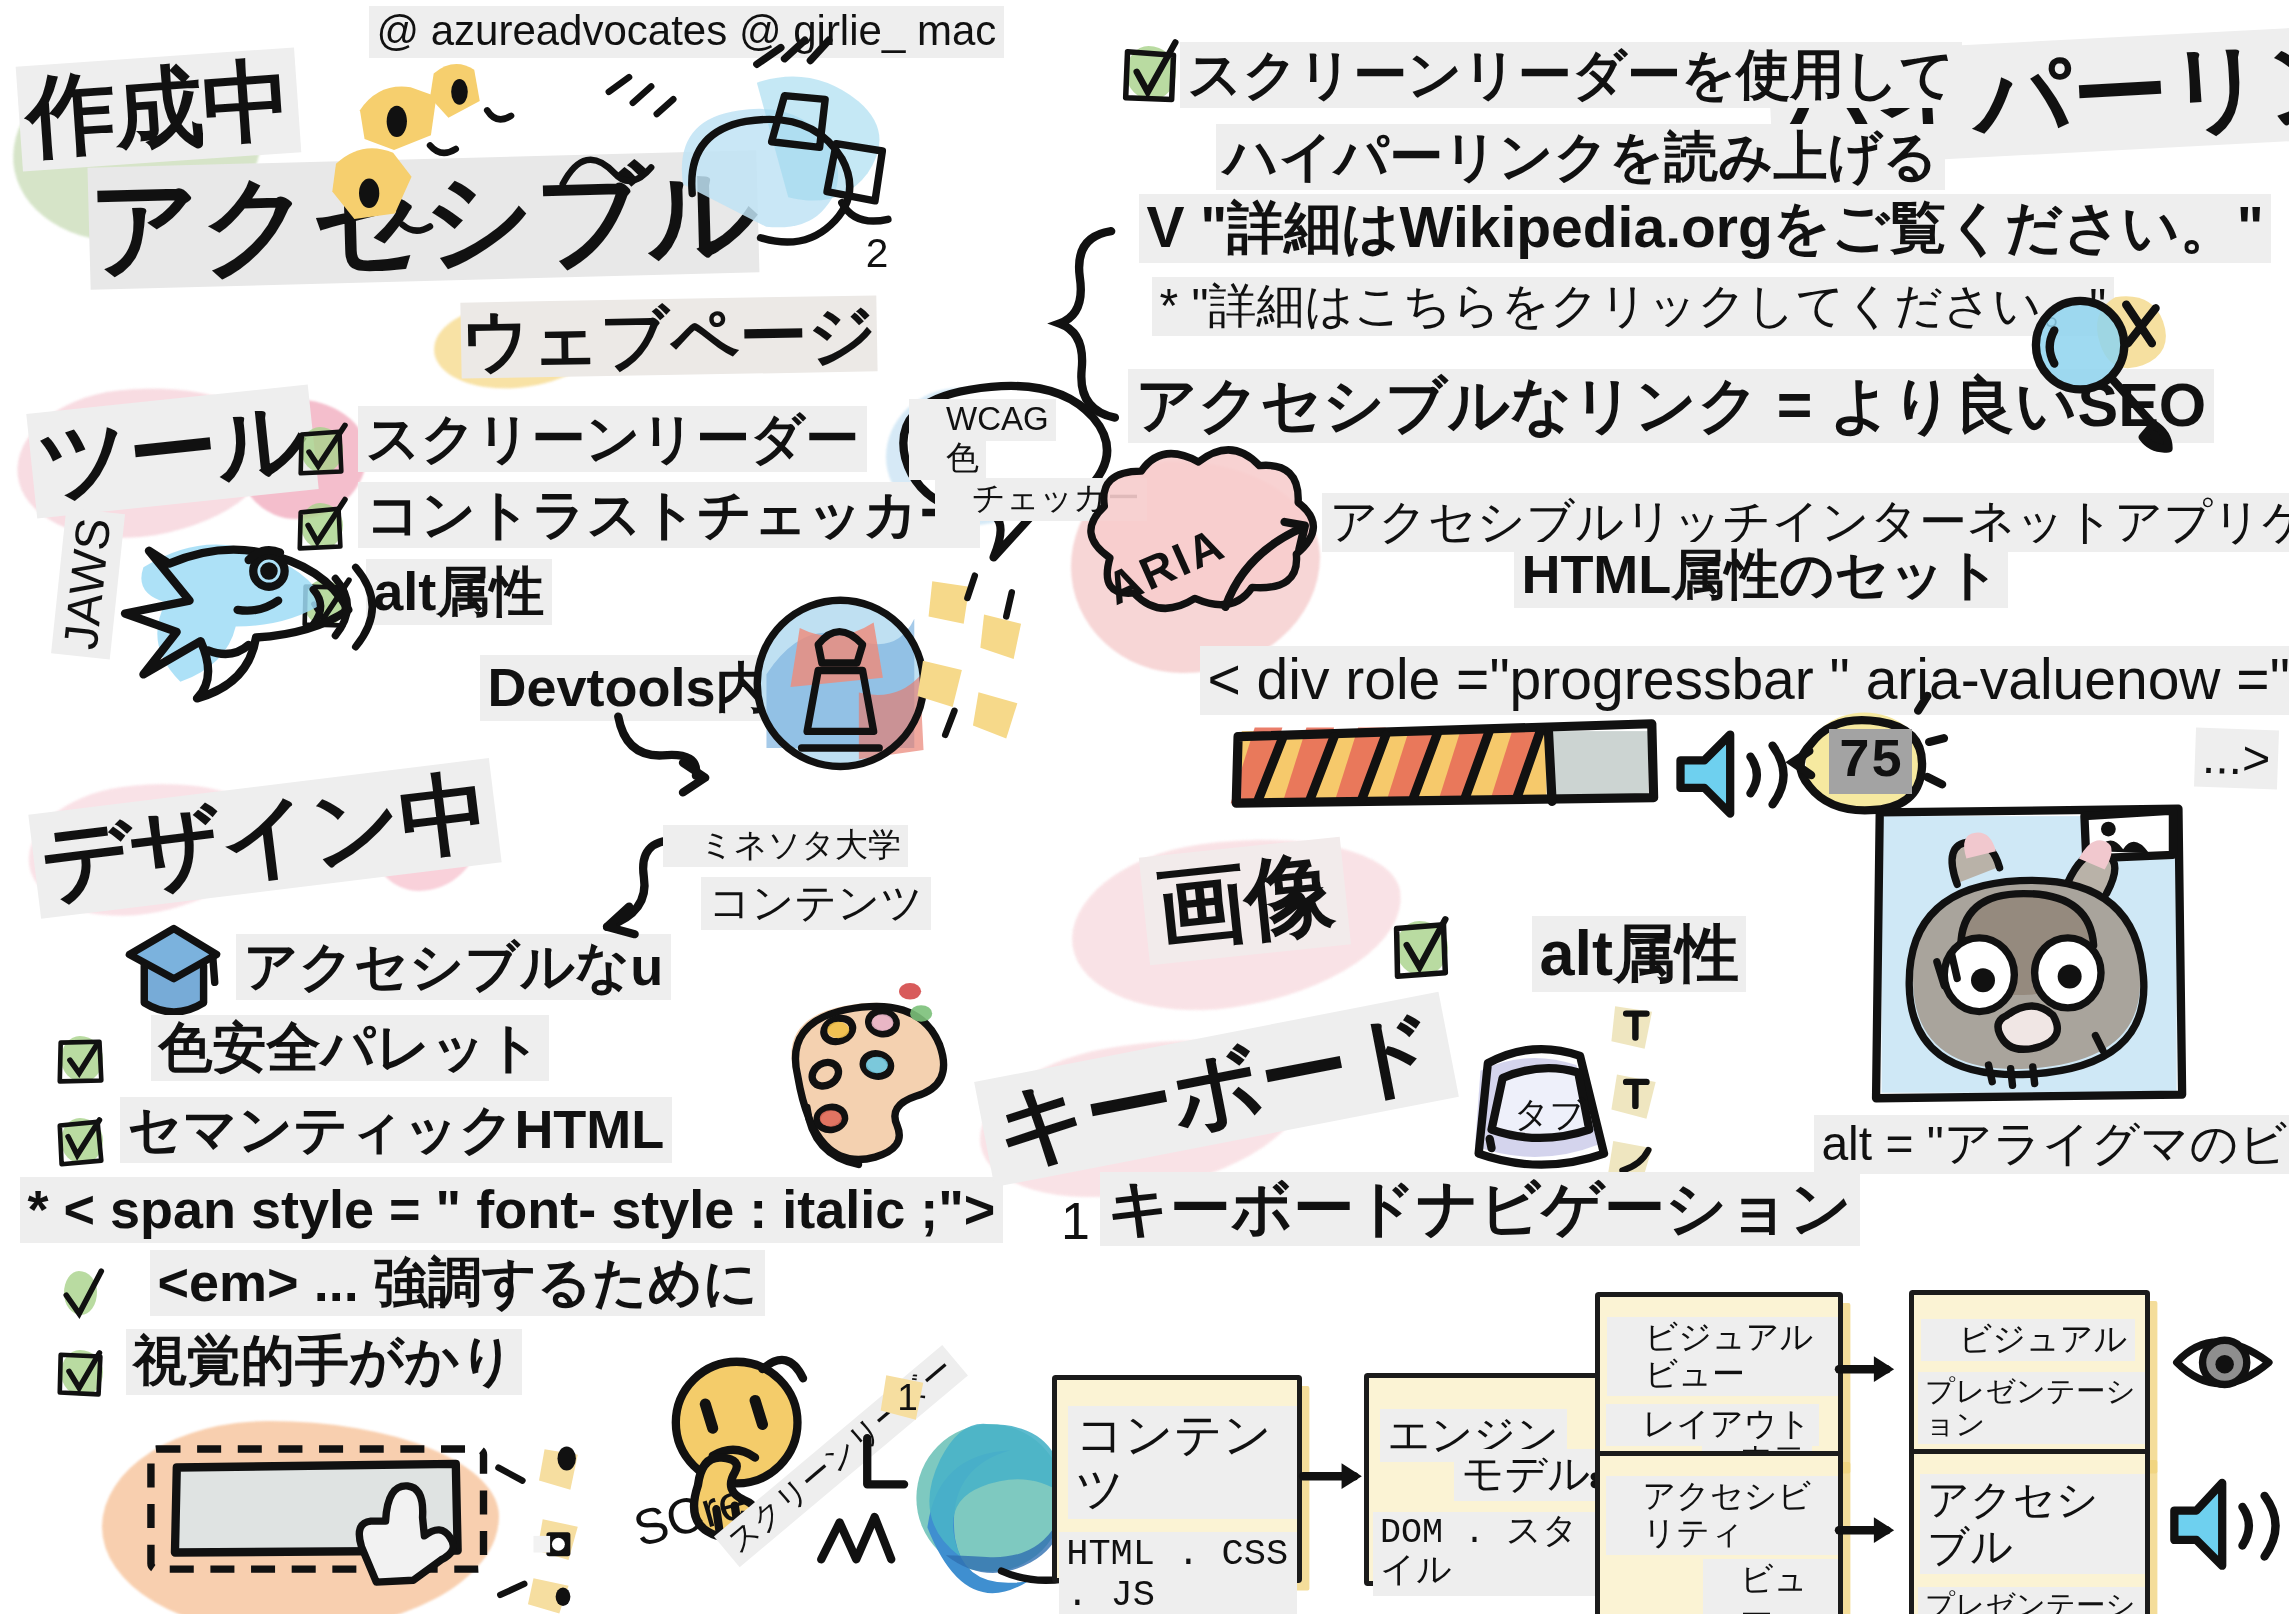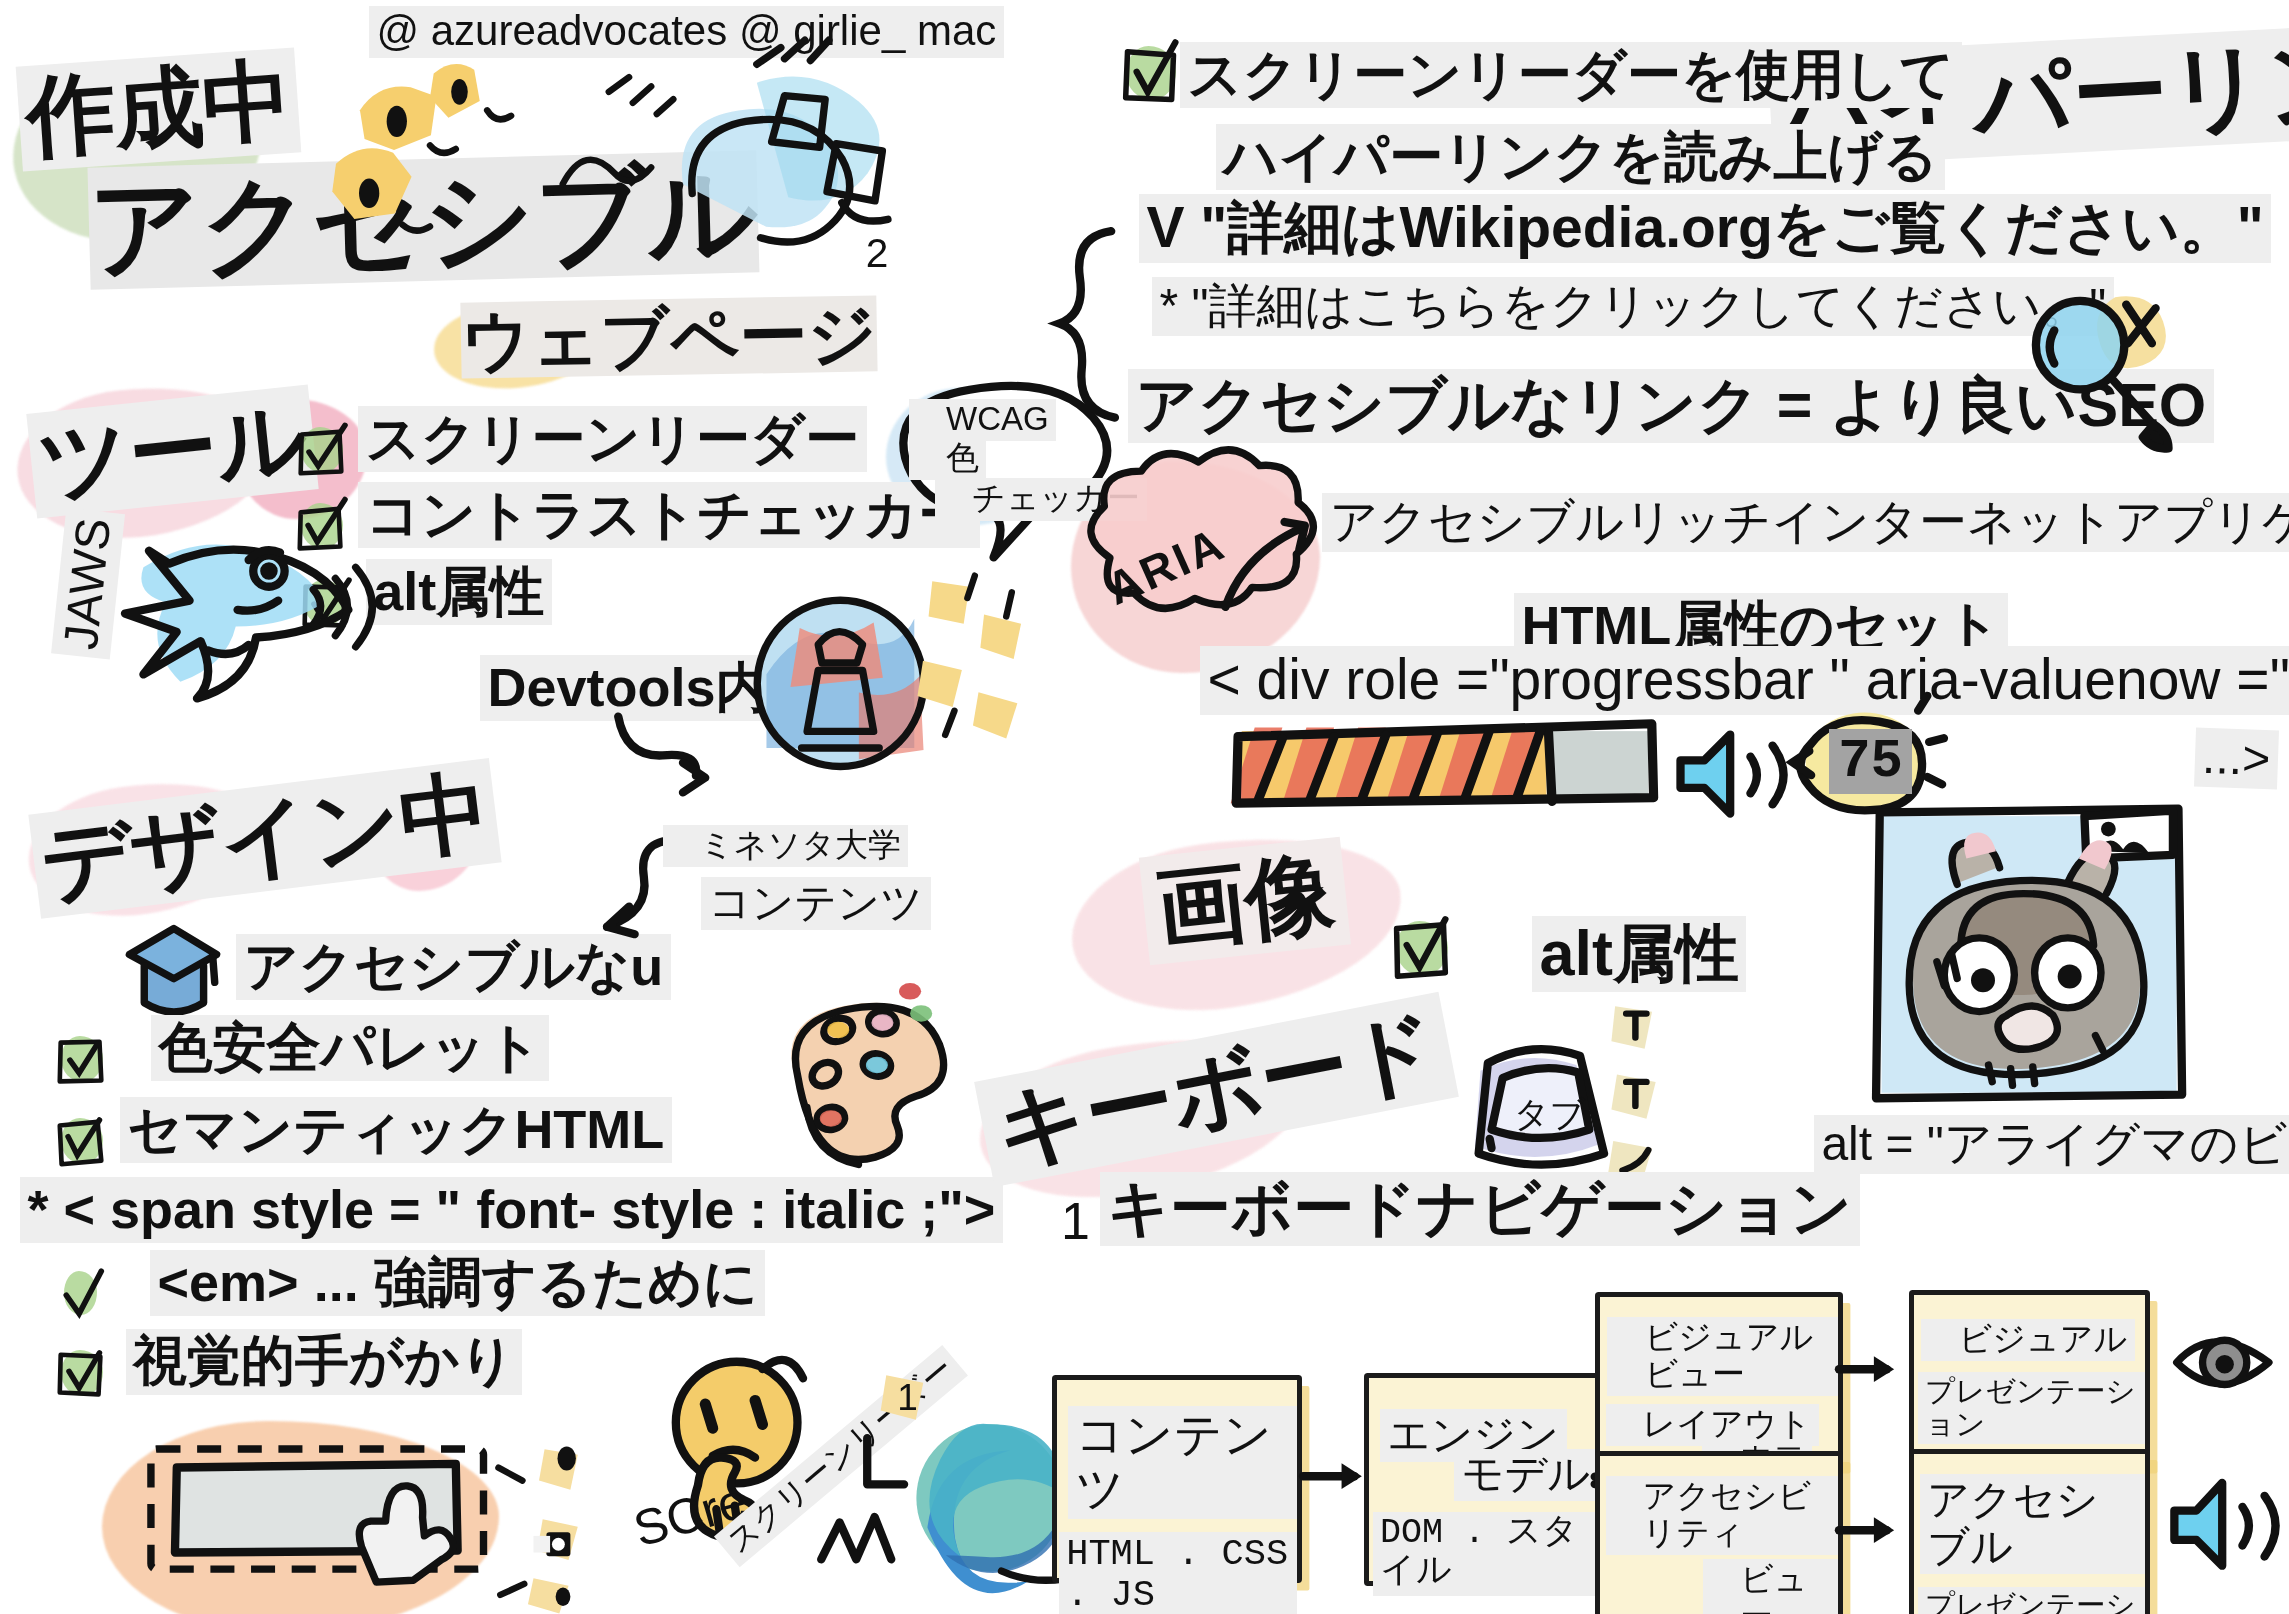--- a/index.html
+++ b/index.html
@@ -418,21 +418,21 @@
     <span style="font-size:46px;font-weight:600;letter-spacing:2.8px;">ARIA</span>
   </div>
   <svg class="abs" style="left:1207px;top:498px;" width="120" height="120" viewBox="0 0 130 130">
     <path d="M20 118 q20-58 84-86" stroke="#111" stroke-width="9" fill="none" stroke-linecap="round"></path>
     <path d="M84 26 l22 4 -6 26" stroke="#111" stroke-width="9" fill="none" stroke-linecap="round" stroke-linejoin="round"></path>
   </svg>
 
   <div class="abs" style="left:1322px;top:493px;">
     <span class="hl body1">アクセシブルリッチインターネットアプリケーション</span>
   </div>
-  <div class="abs" style="left:1514px;top:593px;text-align:center;">
+  <div class="abs" style="left:1514px;top:542px;text-align:center;">
     <span class="hl h3">HTML属性のセット</span>
   </div>
   <div class="abs" style="left:1200px;top:646px;">
     <span class="hl" style="font-size:57px;">&lt; div role ="progressbar " aria-valuenow ="75</span>
   </div>
   <div class="abs" style="left:2195px;top:729px;transform:rotate(2deg);">
     <span class="hl body1">...&gt;</span>
   </div>
 
   

